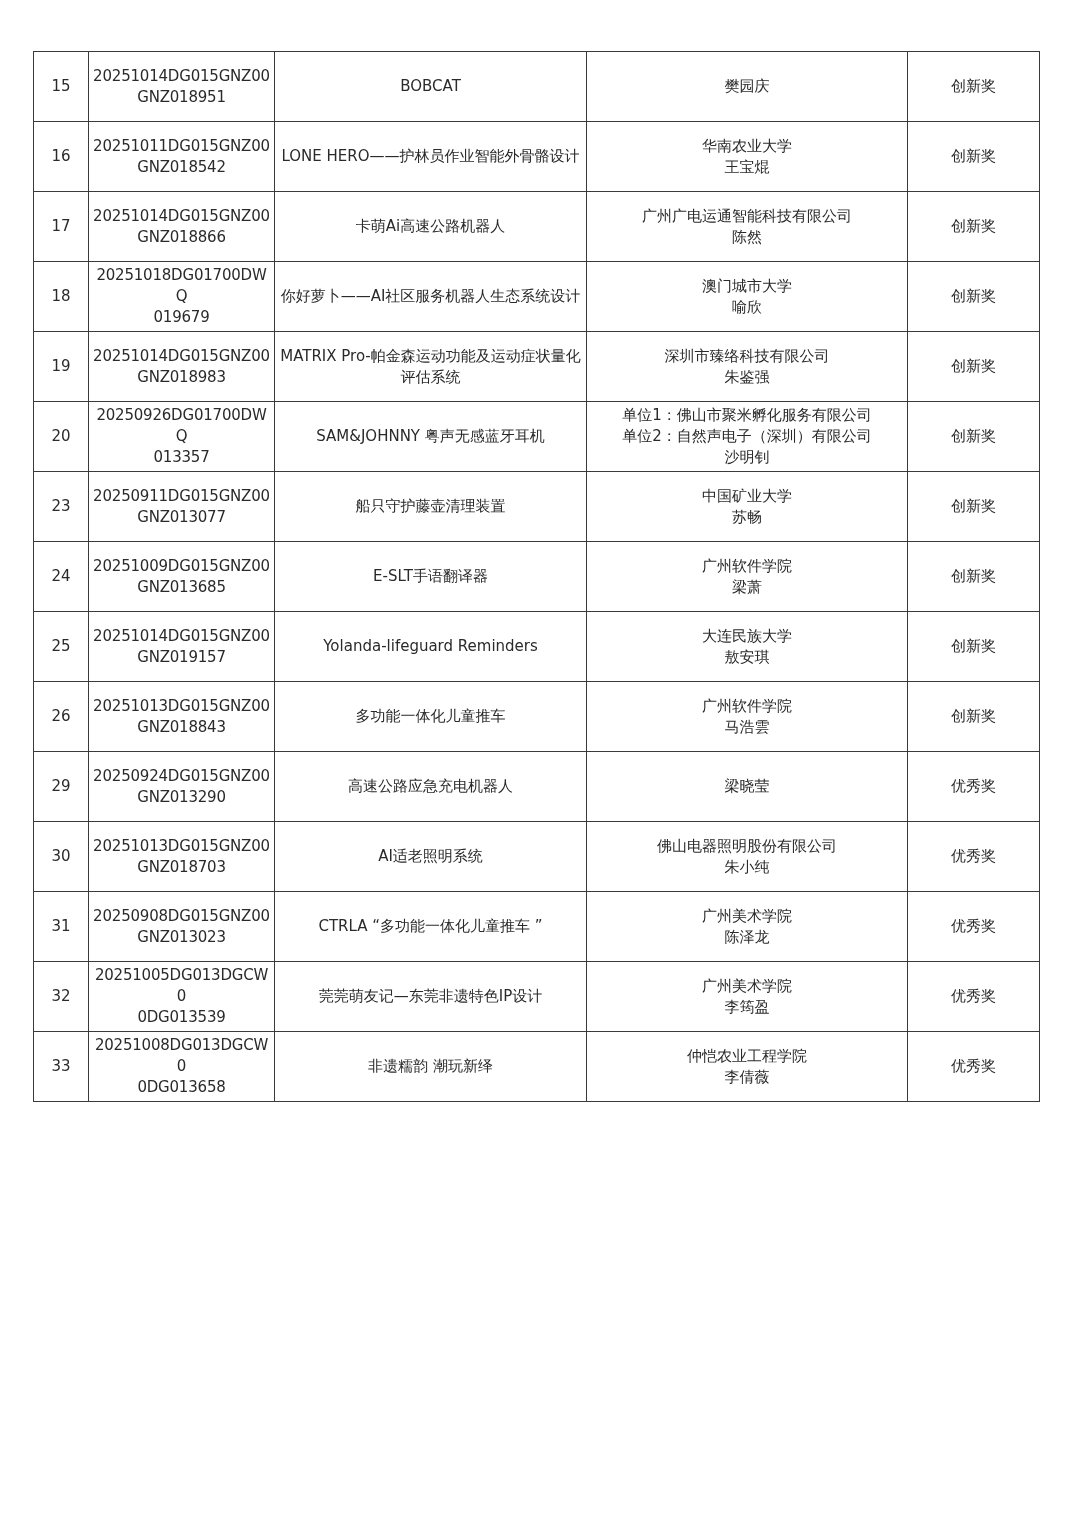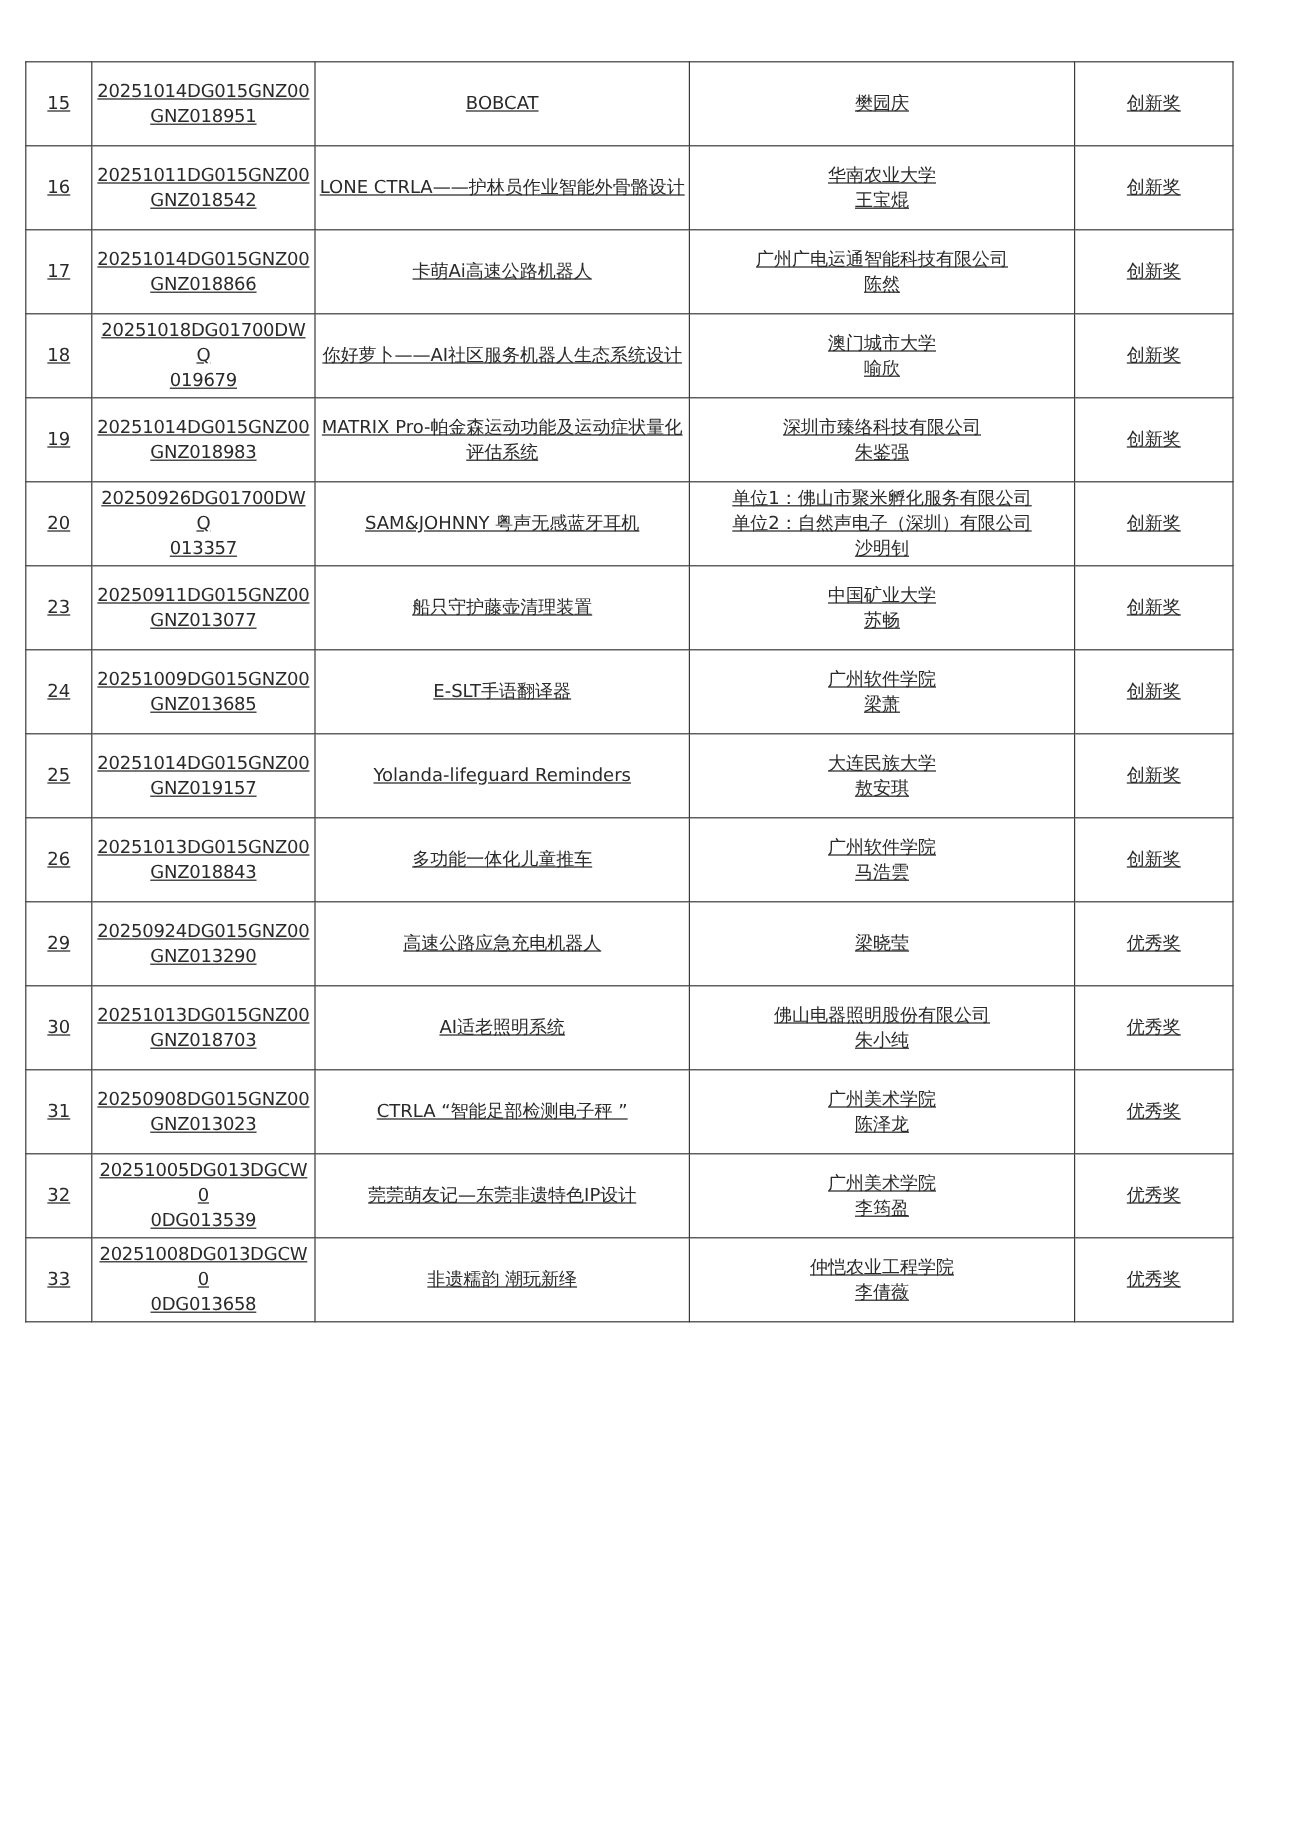--- a/index.html
+++ b/index.html
@@ -10,24 +10,23 @@
     body {
       width: 1080px;
       height: 1527px;
       position: relative;
       overflow: hidden;
       font-family: "DejaVu Sans", "Liberation Sans", sans-serif;
       color: #222222;
     }
     .page {
       position: absolute;
-      left: 21px;
+      left: 33px;
       top: 51px;
       width: 1006px;
-      text-decoration: underline;
     }
     table.awards {
       border-collapse: collapse;
       table-layout: fixed;
       width: 1006px;
     }
     table.awards td {
       border: 1.6px solid #3a3a3a;
       text-align: center;
       vertical-align: middle;
@@ -72,21 +71,21 @@
           </td>
     <td class="award"><span>创新奖</span></td>
   </tr>
 
   <tr>
     <td class="no"><span>16</span></td>
     <td class="code">
       <span class="line">20251011DG015GNZ00</span>
       <span class="line">GNZ018542</span>
     </td>
-    <td class="title"><span>LONE CTRLA——护林员作业智能外骨骼设计</span></td>
+    <td class="title"><span>LONE HERO——护林员作业智能外骨骼设计</span></td>
     <td class="unit">
             <span class="line">华南农业大学</span>
             <span class="line">王宝焜</span>
           </td>
     <td class="award"><span>创新奖</span></td>
   </tr>
 
   <tr>
     <td class="no"><span>17</span></td>
     <td class="code">
@@ -230,21 +229,21 @@
           </td>
     <td class="award"><span>优秀奖</span></td>
   </tr>
 
   <tr>
     <td class="no"><span>31</span></td>
     <td class="code">
       <span class="line">20250908DG015GNZ00</span>
       <span class="line">GNZ013023</span>
     </td>
-    <td class="title"><span>CTRLA “智能足部检测电子秤 ”</span></td>
+    <td class="title"><span>CTRLA “多功能一体化儿童推车 ”</span></td>
     <td class="unit">
             <span class="line">广州美术学院</span>
             <span class="line">陈泽龙</span>
           </td>
     <td class="award"><span>优秀奖</span></td>
   </tr>
 
   <tr>
     <td class="no"><span>32</span></td>
     <td class="code">

